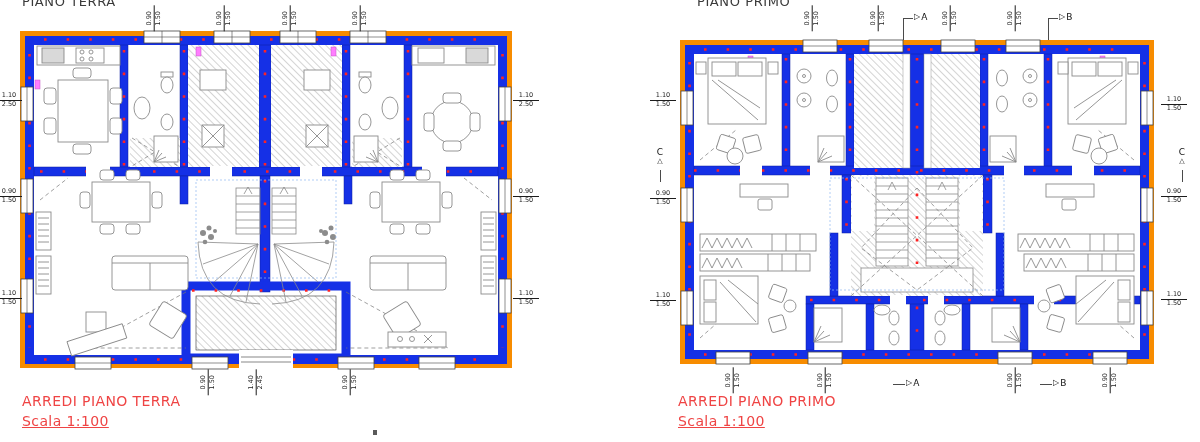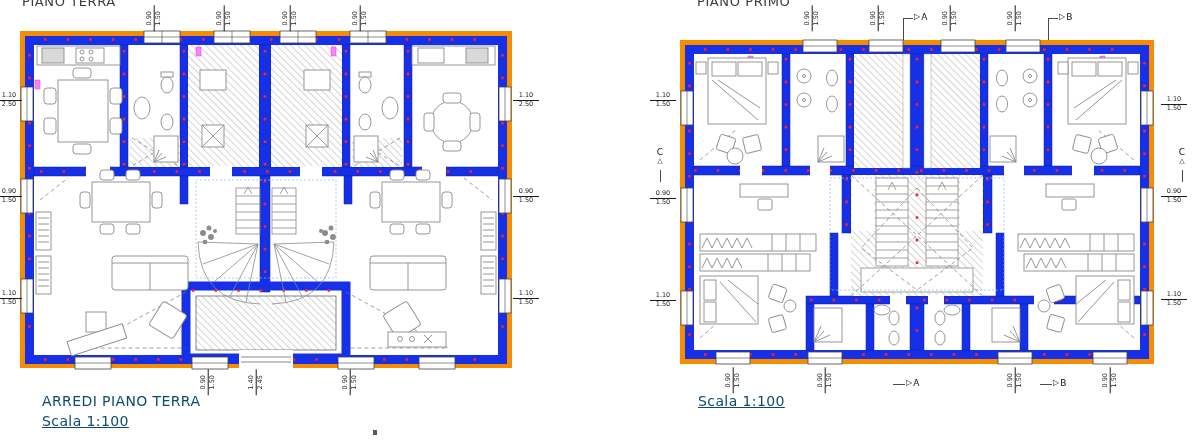--- a/index.html
+++ b/index.html
@@ -1,19 +1,19 @@
 <!DOCTYPE html>
 <html><head>
 <meta charset="utf-8">
 <style>
   html,body{margin:0;padding:0;background:#fff;}
   .stage{position:relative;width:1200px;height:442px;background:#fff;overflow:hidden;
          font-family:"DejaVu Sans","Liberation Sans",sans-serif;}
   .title{position:absolute;font-size:13px;color:#3a3a3a;letter-spacing:.6px;white-space:nowrap;}
-  .caption{position:absolute;font-size:14px;color:#0c4a6e;letter-spacing:.4px;line-height:1.4;white-space:nowrap;margin-left:20px;}
+  .caption{position:absolute;font-size:14px;color:#ef4444;letter-spacing:.4px;line-height:1.4;white-space:nowrap;}
   .caption .scale{display:block;text-decoration:underline;}
   .dim{position:absolute;width:26px;font-size:6.5px;line-height:1.2;color:#1c1c1c;text-align:center;}
   .dim span{display:block;}
   .dim .den{border-top:1px solid #1c1c1c;}
   .dim.v{transform:rotate(-90deg);}
   .sec{position:absolute;display:flex;align-items:center;gap:1px;font-size:9px;color:#111;}
   .sec .tri{font-size:8px;line-height:1;}
   .secv{position:absolute;font-size:9px;color:#111;text-align:center;line-height:1.1;width:12px;}
   .secv .tri{display:block;font-size:7px;}
   .lead{position:absolute;background:#4a4a4a;}
@@ -681,17 +681,18 @@
   <div class="lead" style="left:660px;top:170px;width:1px;height:12px"></div>
 
   <div class="secv" style="left:1176px;top:148px"><span>C</span><span class="tri">△</span></div>
   <div class="lead" style="left:1182px;top:170px;width:1px;height:12px"></div>
 
   <div class="caption" style="left:22px;top:392px">
     <span>ARREDI PIANO TERRA</span>
     <span class="scale">Scala 1:100</span>
   </div>
   <div class="caption" style="left:678px;top:392px">
+    <span>ARREDI PIANO PRIMO</span>
     <span class="scale">Scala 1:100</span>
   </div>
 
   <div class="micro-mark" style="left:373px;top:430px"></div>
 </div>
 
 </body></html>

